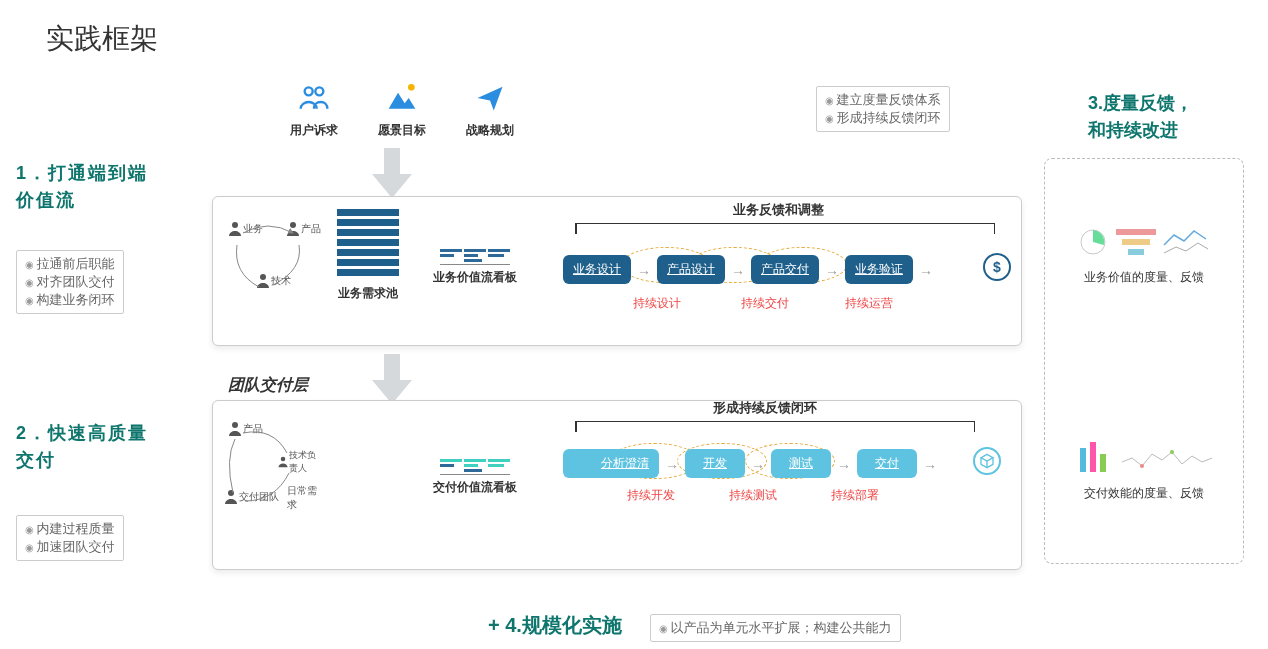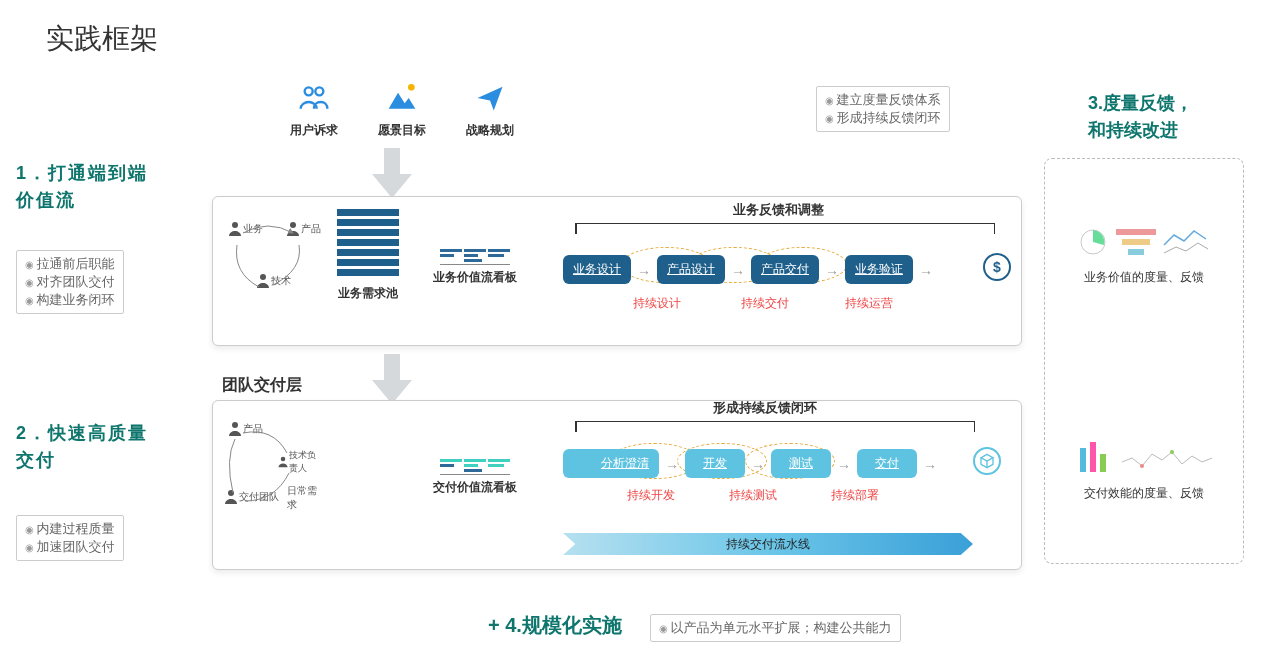--- a/index.html
+++ b/index.html
@@ -23,21 +23,21 @@
 .bullet-box { position: absolute; border: 1px solid #ccc; border-radius: 2px; padding: 4px 8px; font-size: 13px; color: #666; background: #fff; }
 .bullet-box div::before { content: "◉ "; font-size: 10px; color: #999; }
 .bb1 { top: 250px; left: 16px; }
 .bb2 { top: 515px; left: 16px; }
 .bb3 { top: 86px; left: 816px; }
 .bb4 { top: 614px; left: 650px; display: inline-block; }
 
 
 .layer-label { position: absolute; font-size: 16px; font-weight: 600; color: #333; }
 .ll1 { top: 180px; left: 222px; margin-top: 20px; }
-.ll2 { top: 375px; left: 222px; }
+.ll2 { top: 375px; left: 228px; font-style: italic; }
 
 
 .panel { position: absolute; left: 212px; width: 810px; background: #fff; border: 1px solid #ccc; border-radius: 6px; box-shadow: 0 3px 6px rgba(0,0,0,0.08); padding: 14px 16px 12px; }
 .panel1 { top: 196px; height: 150px; }
 .panel2 { top: 400px; height: 170px; }
 
 
 .roles { position: absolute; left: 10px; top: 18px; width: 100px; height: 100px; }
 .role-dot { position: absolute; display: flex; flex-direction: row; align-items: center; font-size: 10px; color: #555; }
 .role-dot .person { width: 16px; height: 16px; }
@@ -331,21 +331,20 @@
         <path d="M12 2 L21 7 L12 12 L3 7 Z"></path>
         <path d="M3 7 V17 L12 22 L21 17 V7"></path>
         <path d="M12 12 V22"></path>
       </svg>
   </div>
 
   <div class="flow-sub" style="top:86px; left:414px">持续开发</div>
   <div class="flow-sub" style="top:86px; left:516px">持续测试</div>
   <div class="flow-sub" style="top:86px; left:618px">持续部署</div>
 
-  <div class="pipeline">持续交付流水线</div>
 </div>
 
 <div class="measure-zone">
   <div class="measure-item" style="top:272px">
     <div class="chart-mini">
       <svg width="40" height="40" viewBox="0 0 40 40">
           <rect x="4" y="10" width="6" height="24" fill="#5bd"></rect>
           <rect x="14" y="4" width="6" height="30" fill="#f5a"></rect>
           <rect x="24" y="16" width="6" height="18" fill="#8c5"></rect>
         </svg>

